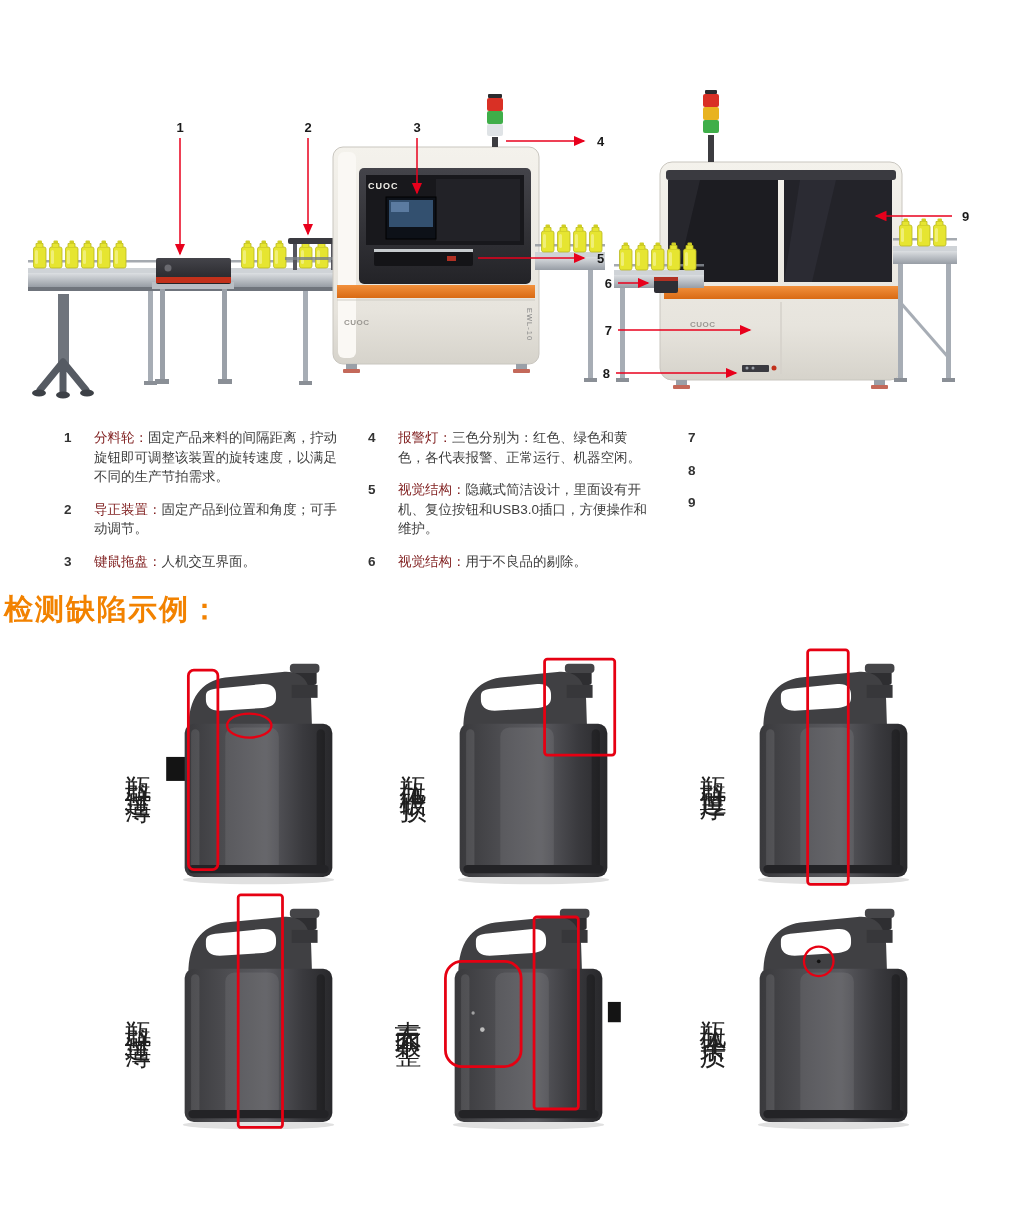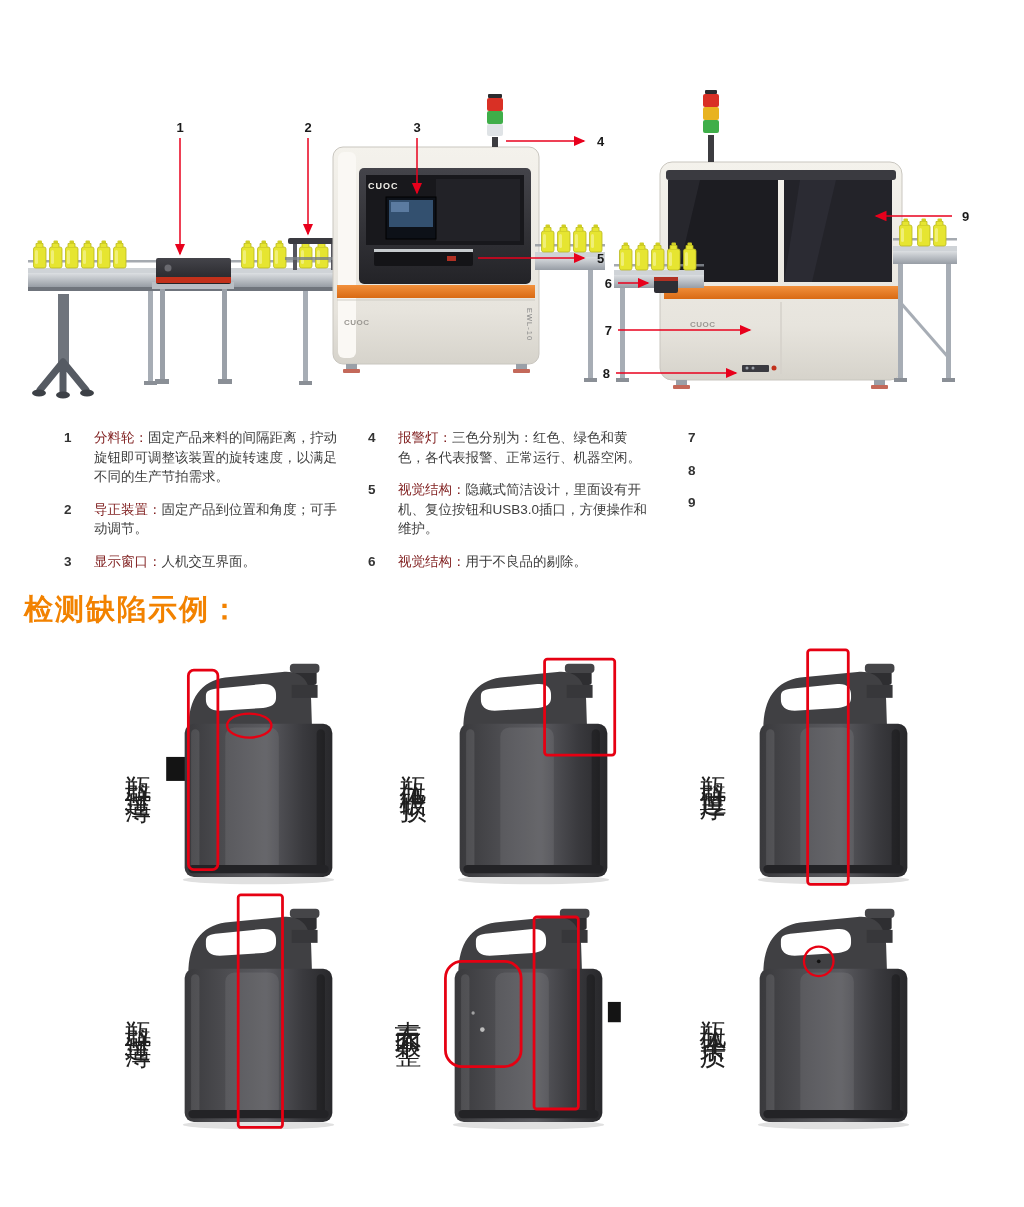--- a/index.html
+++ b/index.html
@@ -2,21 +2,21 @@
 <html><head>
 <meta charset="utf-8">
 <style>
   * { margin:0; padding:0; box-sizing:border-box; }
   html,body { background:#ffffff; }
   body { width:1024px; font-family:"Liberation Sans","DejaVu Sans",sans-serif; }
   .page { position:relative; width:1024px; height:1207px; background:#fff; overflow:hidden; }
 
   .section-title { position:absolute; color:#f28200; font-weight:bold; font-size:29px; letter-spacing:2px; white-space:nowrap; }
   #title1 { left:33px; top:30px; }
-  #title2 { left:24px; top:590px; }
+  #title2 { left:4px; top:590px; }
 
   .diagram-svg { position:absolute; left:0; top:72px; }
 
   .legend-col { position:absolute; top:428px; }
   #lcol1 { left:64px;  width:282px; }
   #lcol2 { left:368px; width:284px; }
   #lcol3 { left:688px; width:296px; }
   .legend-item { display:flex; margin-bottom:13px; font-size:13.5px; color:#3d3d3d; line-height:1.45; }
   .lnum { flex:0 0 30px; font-weight:bold; color:#333; }
   .ltext b { font-weight:normal; color:#7f1d1d; }
@@ -299,21 +299,21 @@
     <div class="legend-item">
       <span class="lnum">1</span>
       <p class="ltext"><b>分料轮：</b><span>固定产品来料的间隔距离，拧动旋钮即可调整该装置的旋转速度，以满足不同的生产节拍需求。</span></p>
     </div>
     <div class="legend-item">
       <span class="lnum">2</span>
       <p class="ltext"><b>导正装置：</b><span>固定产品到位置和角度；可手动调节。</span></p>
     </div>
     <div class="legend-item">
       <span class="lnum">3</span>
-      <p class="ltext"><b>显示窗口：</b><span>人机交互界面。</span></p>
+      <p class="ltext"><b>键鼠拖盘：</b><span>人机交互界面。</span></p>
     </div>
   </div>
 
   <div class="legend-col" id="lcol2">
     <div class="legend-item">
       <span class="lnum">4</span>
       <p class="ltext"><b>报警灯：</b><span>三色分别为：红色、绿色和黄色，各代表报警、正常运行、机器空闲。</span></p>
     </div>
     <div class="legend-item">
       <span class="lnum">5</span>

